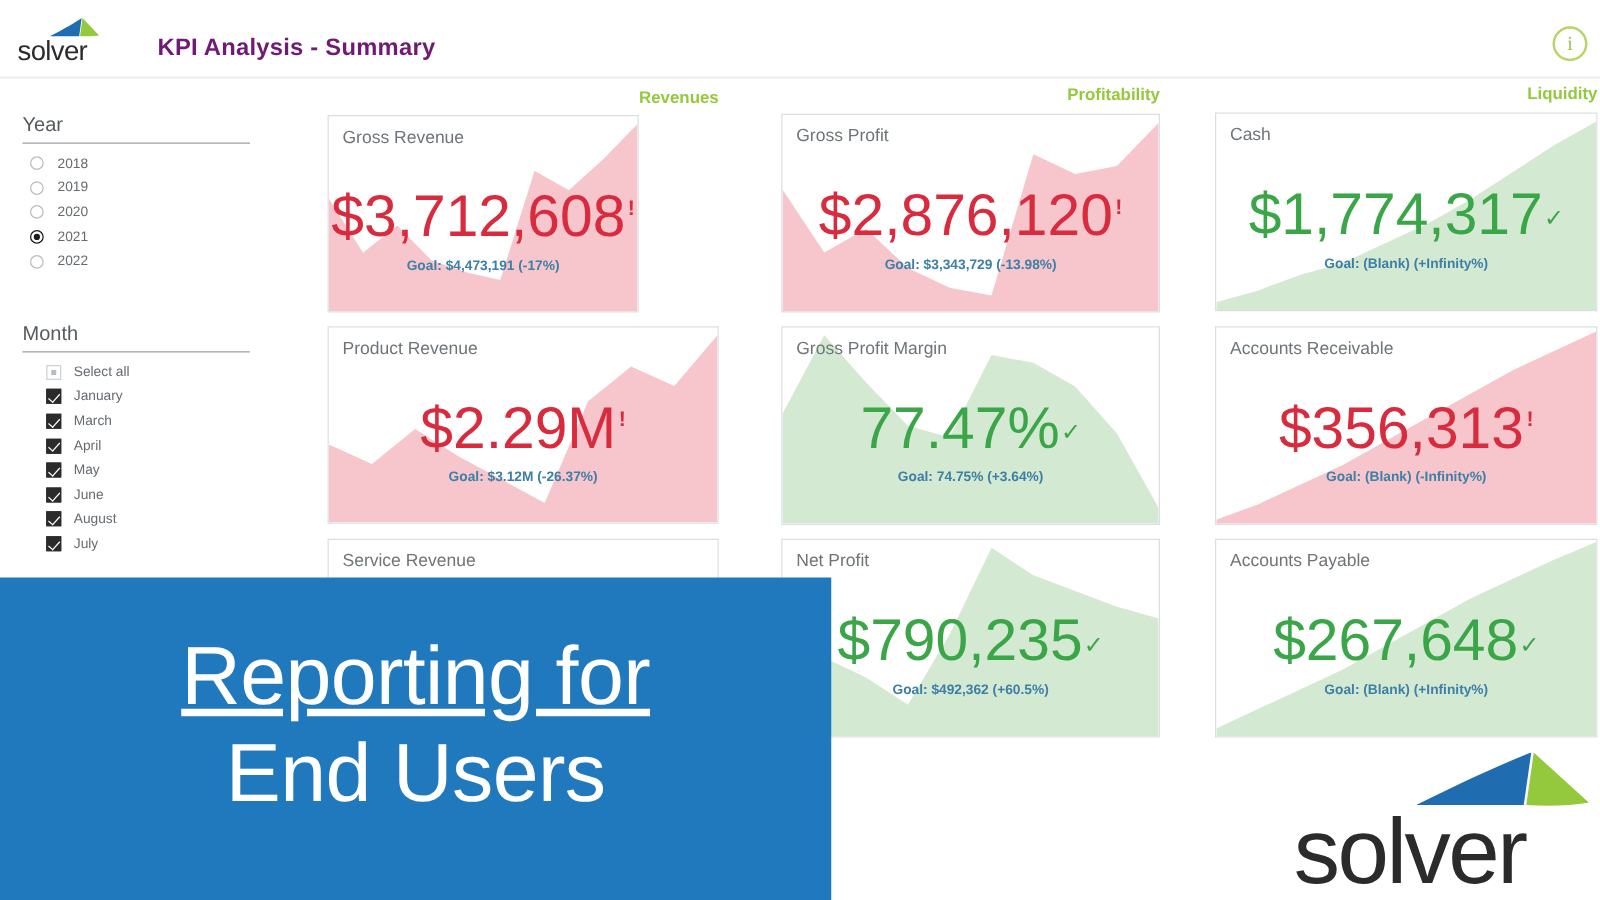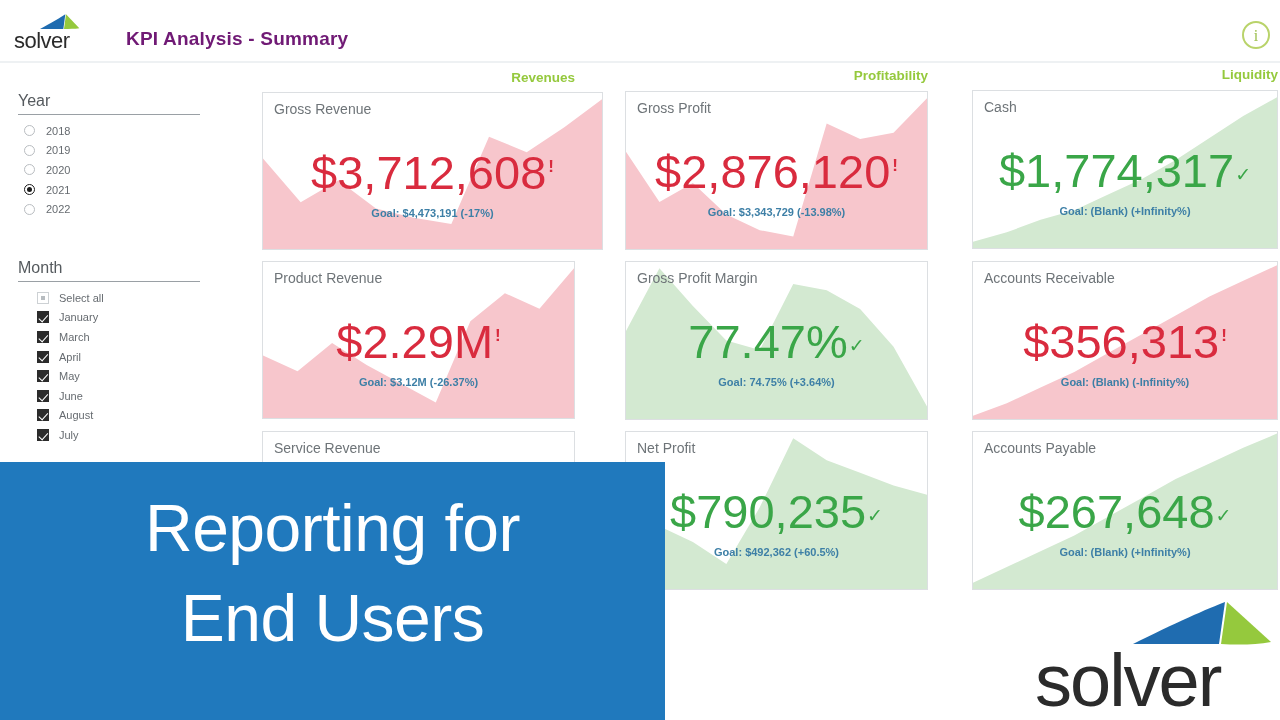--- a/index.html
+++ b/index.html
@@ -115,21 +115,21 @@
   
   .banner {
     position: absolute; left: 0; top: 462px; width: 665px; height: 258px;
     background: #2079bd; z-index: 20;
   }
   .banner-line {
     position: absolute; width: 100%; text-align: center; color: #ffffff;
     font-size: 66px; font-weight: 400; letter-spacing: -0.5px;
     font-family: "Liberation Sans", sans-serif;
   }
-  .banner-line1 { top: 28px; }
+  .banner-line1 { top: 40px; text-decoration: underline; }
   .banner-line2 { top: 118px; }
 
   
   .big-logo { position: absolute; left: 1035px; top: 602px; width: 240px; height: 112px; z-index: 10; }
   .big-logo-mark { position: absolute; left: 98px; top: 0px; width: 140px; height: 46px; }
   .big-logo-word {
     position: absolute; left: 0px; top: 36px;
     font-size: 74px; color: #2b2b2b; letter-spacing: -2px;
     font-family: "Liberation Sans", sans-serif;
   }
@@ -216,21 +216,21 @@
       </div>
   </div>
 
   <div id="col-headers">
       <div class="col-header" style="left: 262px; top: 70px; width: 313px;">Revenues</div>
       <div class="col-header" style="left: 625px; top: 68px; width: 303px;">Profitability</div>
       <div class="col-header" style="left: 972px; top: 67px; width: 306px;">Liquidity</div>
     </div>
 
   <div id="cards">
-      <div class="card" style="left: 262px; top: 92px; width: 341px; height: 158px;">
+      <div class="card" style="left: 262px; top: 92px; width: 249px; height: 158px;">
         <svg class="spark" viewBox="0 0 100 100" preserveAspectRatio="none">
           <polygon points="0,100 0.00,42.00 11.11,70.00 22.22,56.00 33.33,74.00 44.44,80.00 55.56,84.00 66.67,28.00 77.78,38.00 88.89,22.00 100.00,4.00 100,100" fill="#f7c6cc"></polygon>
         </svg>
         <div class="card-title">Gross Revenue</div>
         <div class="kpi-value neg" style="top:52px">$3,712,608<span class="flag">!</span></div>
         <div class="kpi-goal" style="top:114px">Goal: $4,473,191 (-17%)</div>
       </div>
       <div class="card" style="left: 262px; top: 261px; width: 313px; height: 158px;">
         <svg class="spark" viewBox="0 0 100 100" preserveAspectRatio="none">
           <polygon points="0,100 0.00,60.00 11.11,70.00 22.22,52.00 33.33,66.00 44.44,78.00 55.56,90.00 66.67,38.00 77.78,20.00 88.89,30.00 100.00,4.00 100,100" fill="#f7c6cc"></polygon>

